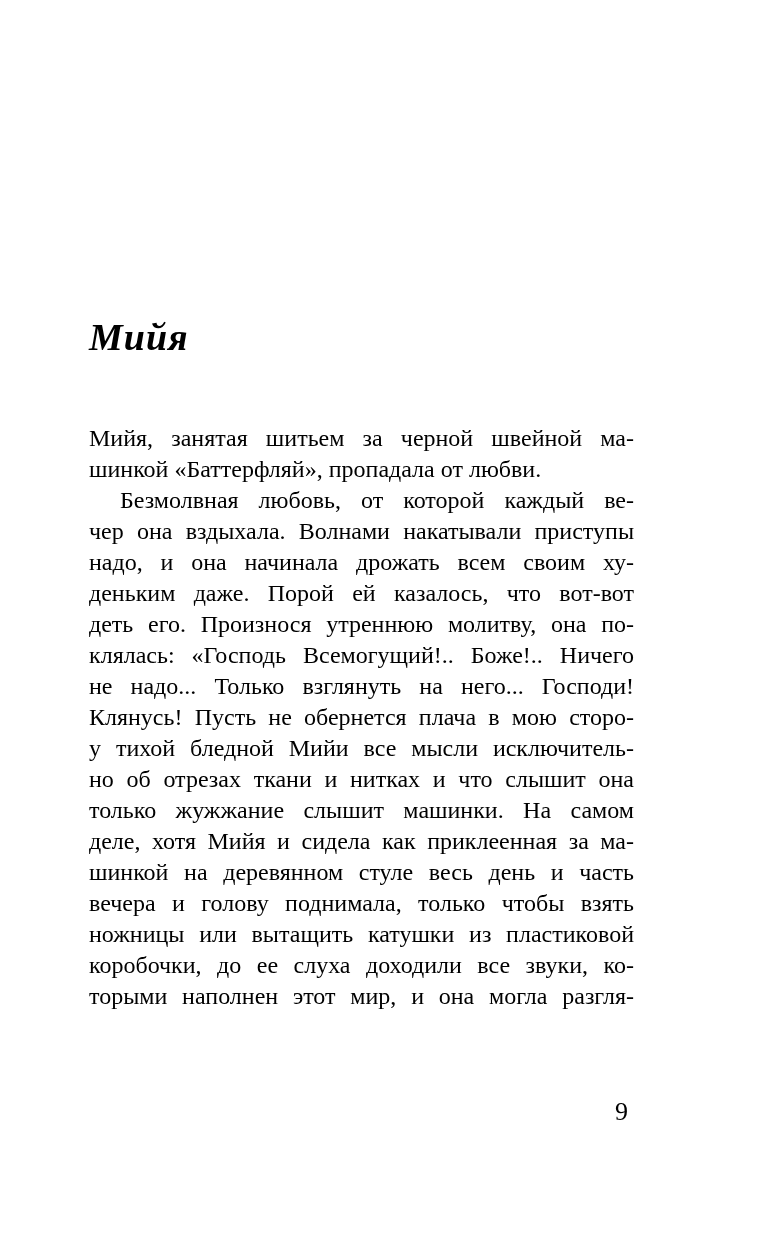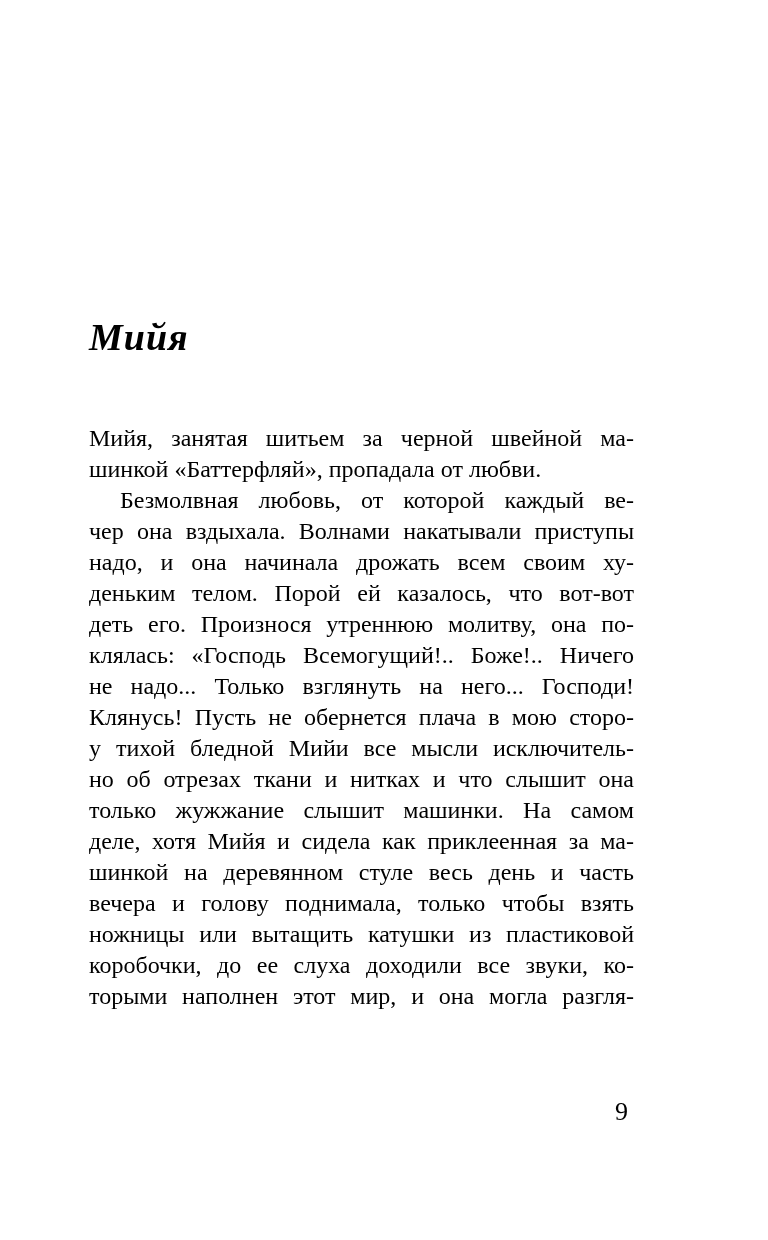--- a/index.html
+++ b/index.html
@@ -70,21 +70,21 @@
 
     <div>
       <div class="line">Мийя, занятая шитьем за черной швейной ма-</div>
       <div class="line par-end">шинкой «Баттерфляй», пропадала от любви.</div>
     </div>
 
     <div>
       <div class="line first-indent">Безмолвная любовь, от которой каждый ве-</div>
       <div class="line">чер она вздыхала. Волнами накатывали приступы</div>
       <div class="line">надо, и она начинала дрожать всем своим ху-</div>
-      <div class="line">деньким телом. Порой ей казалось, что вот-вот</div>
+      <div class="line">деньким даже. Порой ей казалось, что вот-вот</div>
       <div class="line">деть его. Произнося утреннюю молитву, она по-</div>
       <div class="line">клялась: «Господь Всемогущий!.. Боже!.. Ничего</div>
       <div class="line">не надо... Только взглянуть на него... Господи!</div>
       <div class="line">Клянусь! Пусть не обернется плача в мою сторо-</div>
       <div class="line">у тихой бледной Мийи все мысли исключитель-</div>
       <div class="line">но об отрезах ткани и нитках и что слышит она</div>
       <div class="line">только жужжание слышит машинки. На самом</div>
       <div class="line">деле, хотя Мийя и сидела как приклеенная за ма-</div>
       <div class="line">шинкой на деревянном стуле весь день и часть</div>
       <div class="line">вечера и голову поднимала, только чтобы взять</div>

